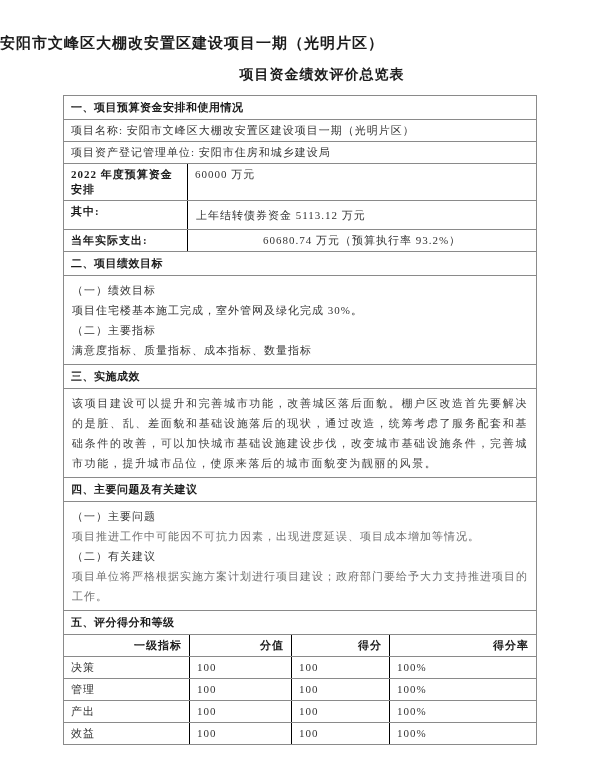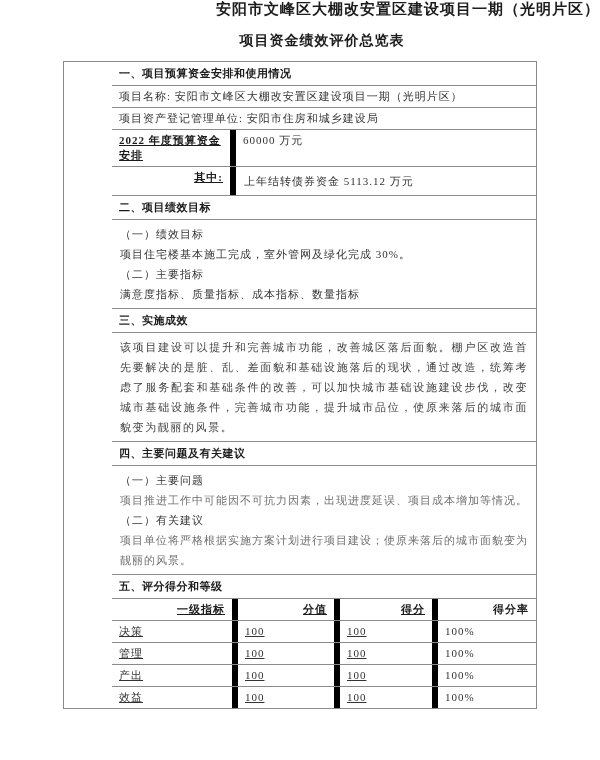--- a/index.html
+++ b/index.html
@@ -2,47 +2,47 @@
 <html><head>
 <meta charset="utf-8">
 <style>
   html,body{margin:0;padding:0;background:#ffffff;}
   .page{
     width:600px;height:760px;background:#ffffff;box-sizing:border-box;
     font-family:"Liberation Serif","DejaVu Serif",serif;color:#262626;
     overflow:hidden;
   }
   .doc-title{
-    text-align:right;font-weight:bold;font-size:15px;
+    padding-top:34px;text-align:left;font-weight:bold;font-size:15px;
     letter-spacing:1px;color:#1c1c1c;
     font-family:"Liberation Sans","DejaVu Sans",sans-serif;
   }
   .doc-subtitle{
     margin-top:13px;text-align:center;font-weight:bold;font-size:14px;
     letter-spacing:1px;color:#1c1c1c;
     font-family:"Liberation Sans","DejaVu Sans",sans-serif;
     padding-left:44px;
   }
   .main-table{
     margin:11px auto 0;width:474px;border:1px solid #8a8a8a;box-sizing:border-box;
   }
-  .row{display:flex;border-top:1px solid #8a8a8a;align-items:stretch;margin-left:48px;}
+  .row{display:flex;border-top:1px solid #8a8a8a;align-items:stretch;}
   .row:first-child{border-top:none;}
   .cell{
     padding:3px 7px;font-size:11px;line-height:15px;letter-spacing:1px;
     box-sizing:border-box;color:#333333;
   }
   .sec-heading{
     font-weight:bold;color:#1c1c1c;font-size:11px;
     font-family:"Liberation Sans","DejaVu Sans",sans-serif;
     letter-spacing:0.5px;padding:4px 7px;
   }
-  .v{border-right:6px solid #000000;text-decoration:underline;}
+  .v{border-right:1px solid #000000;}
   .lbl{width:124px;flex:none;font-weight:bold;color:#1c1c1c;}
-  .lbl.r{text-align:right;}
+  .lbl.r{}
   .mid{width:182px;flex:none;}
   .grow{flex:1;min-width:0;}
   .center{text-align:center;}
   .multiline{padding:4px 8px;line-height:20px;}
   .justify{text-align:justify;letter-spacing:1.6px;color:#3f3f3f;}
   .gray{color:#6f6f6f;}
   .score-head .cell{font-weight:bold;color:#1c1c1c;text-align:right;}
   .sc1{width:126px;flex:none;text-align:left;}
   .sc2{width:102px;flex:none;}
   .sc3{width:98px;flex:none;}
@@ -68,20 +68,24 @@
       <div class="cell grow">项目资产登记管理单位: 安阳市住房和城乡建设局</div>
     </div>
     <div class="row">
       <div class="cell lbl v">2022 年度预算资金安排</div>
       <div class="cell grow">60000 万元</div>
     </div>
     <div class="row">
       <div class="cell lbl r v">其中:</div>
       <div class="cell grow multiline">上年结转债券资金 5113.12 万元</div>
     </div>
+    <div class="row">
+      <div class="cell lbl r v">当年实际支出:</div>
+      <div class="cell grow center">60680.74 万元（预算执行率 93.2%）</div>
+    </div>
 
     <div class="row">
       <div class="cell sec-heading grow">二、项目绩效目标</div>
     </div>
     <div class="row">
       <div class="cell grow multiline">
         <div>（一）绩效目标</div>
         <div>项目住宅楼基本施工完成，室外管网及绿化完成 30%。</div>
         <div>（二）主要指标</div>
         <div>满意度指标、质量指标、成本指标、数量指标</div>
@@ -96,21 +100,21 @@
     </div>
 
     <div class="row">
       <div class="cell sec-heading grow">四、主要问题及有关建议</div>
     </div>
     <div class="row">
       <div class="cell grow multiline">
         <div>（一）主要问题</div>
         <div class="gray">项目推进工作中可能因不可抗力因素，出现进度延误、项目成本增加等情况。</div>
         <div>（二）有关建议</div>
-        <div class="gray">项目单位将严格根据实施方案计划进行项目建设；使原来落后的城市面貌变为靓丽的风景。</div>
+        <div class="gray">项目单位将严格根据实施方案计划进行项目建设；政府部门要给予大力支持推进项目的工作。</div>
       </div>
     </div>
 
     <div class="row">
       <div class="cell sec-heading grow">五、评分得分和等级</div>
     </div>
     <div class="row score-head">
       <div class="cell sc1 v">一级指标</div>
       <div class="cell sc2 v">分值</div>
       <div class="cell sc3 v">得分</div>

